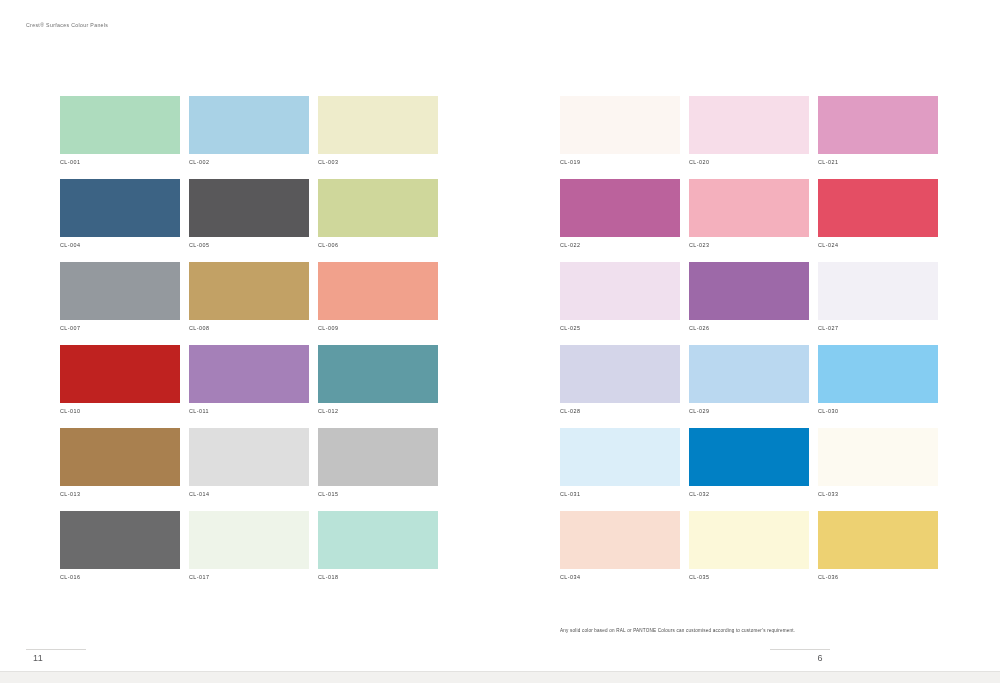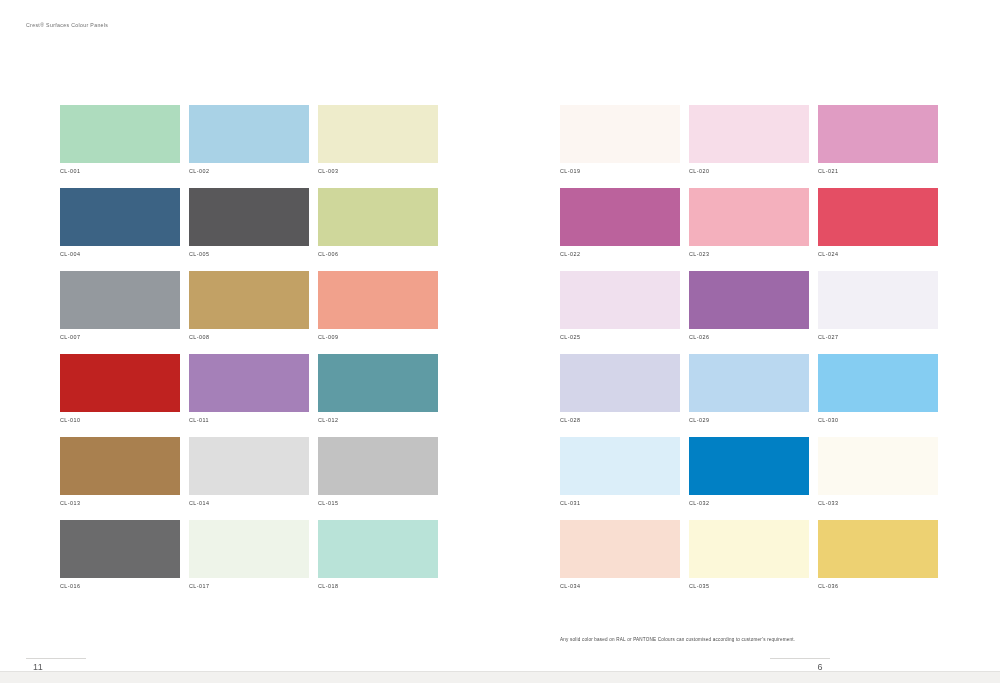--- a/index.html
+++ b/index.html
@@ -34,21 +34,21 @@
     left: 26px;
     top: 22px;
     font-size: 5.2px;
     letter-spacing: 0.35px;
     color: #6d6d6d;
     white-space: nowrap;
   }
   .spread {
     position: absolute;
     left: 0;
-    top: 17px;
+    top: 8px;
     width: 856px;
     height: 640px;
   }
   .panel {
     position: absolute;
     top: 88px;
     width: 378px;
   }
   .panel-left { left: 60px; }
   .panel-right { left: 560px; }

